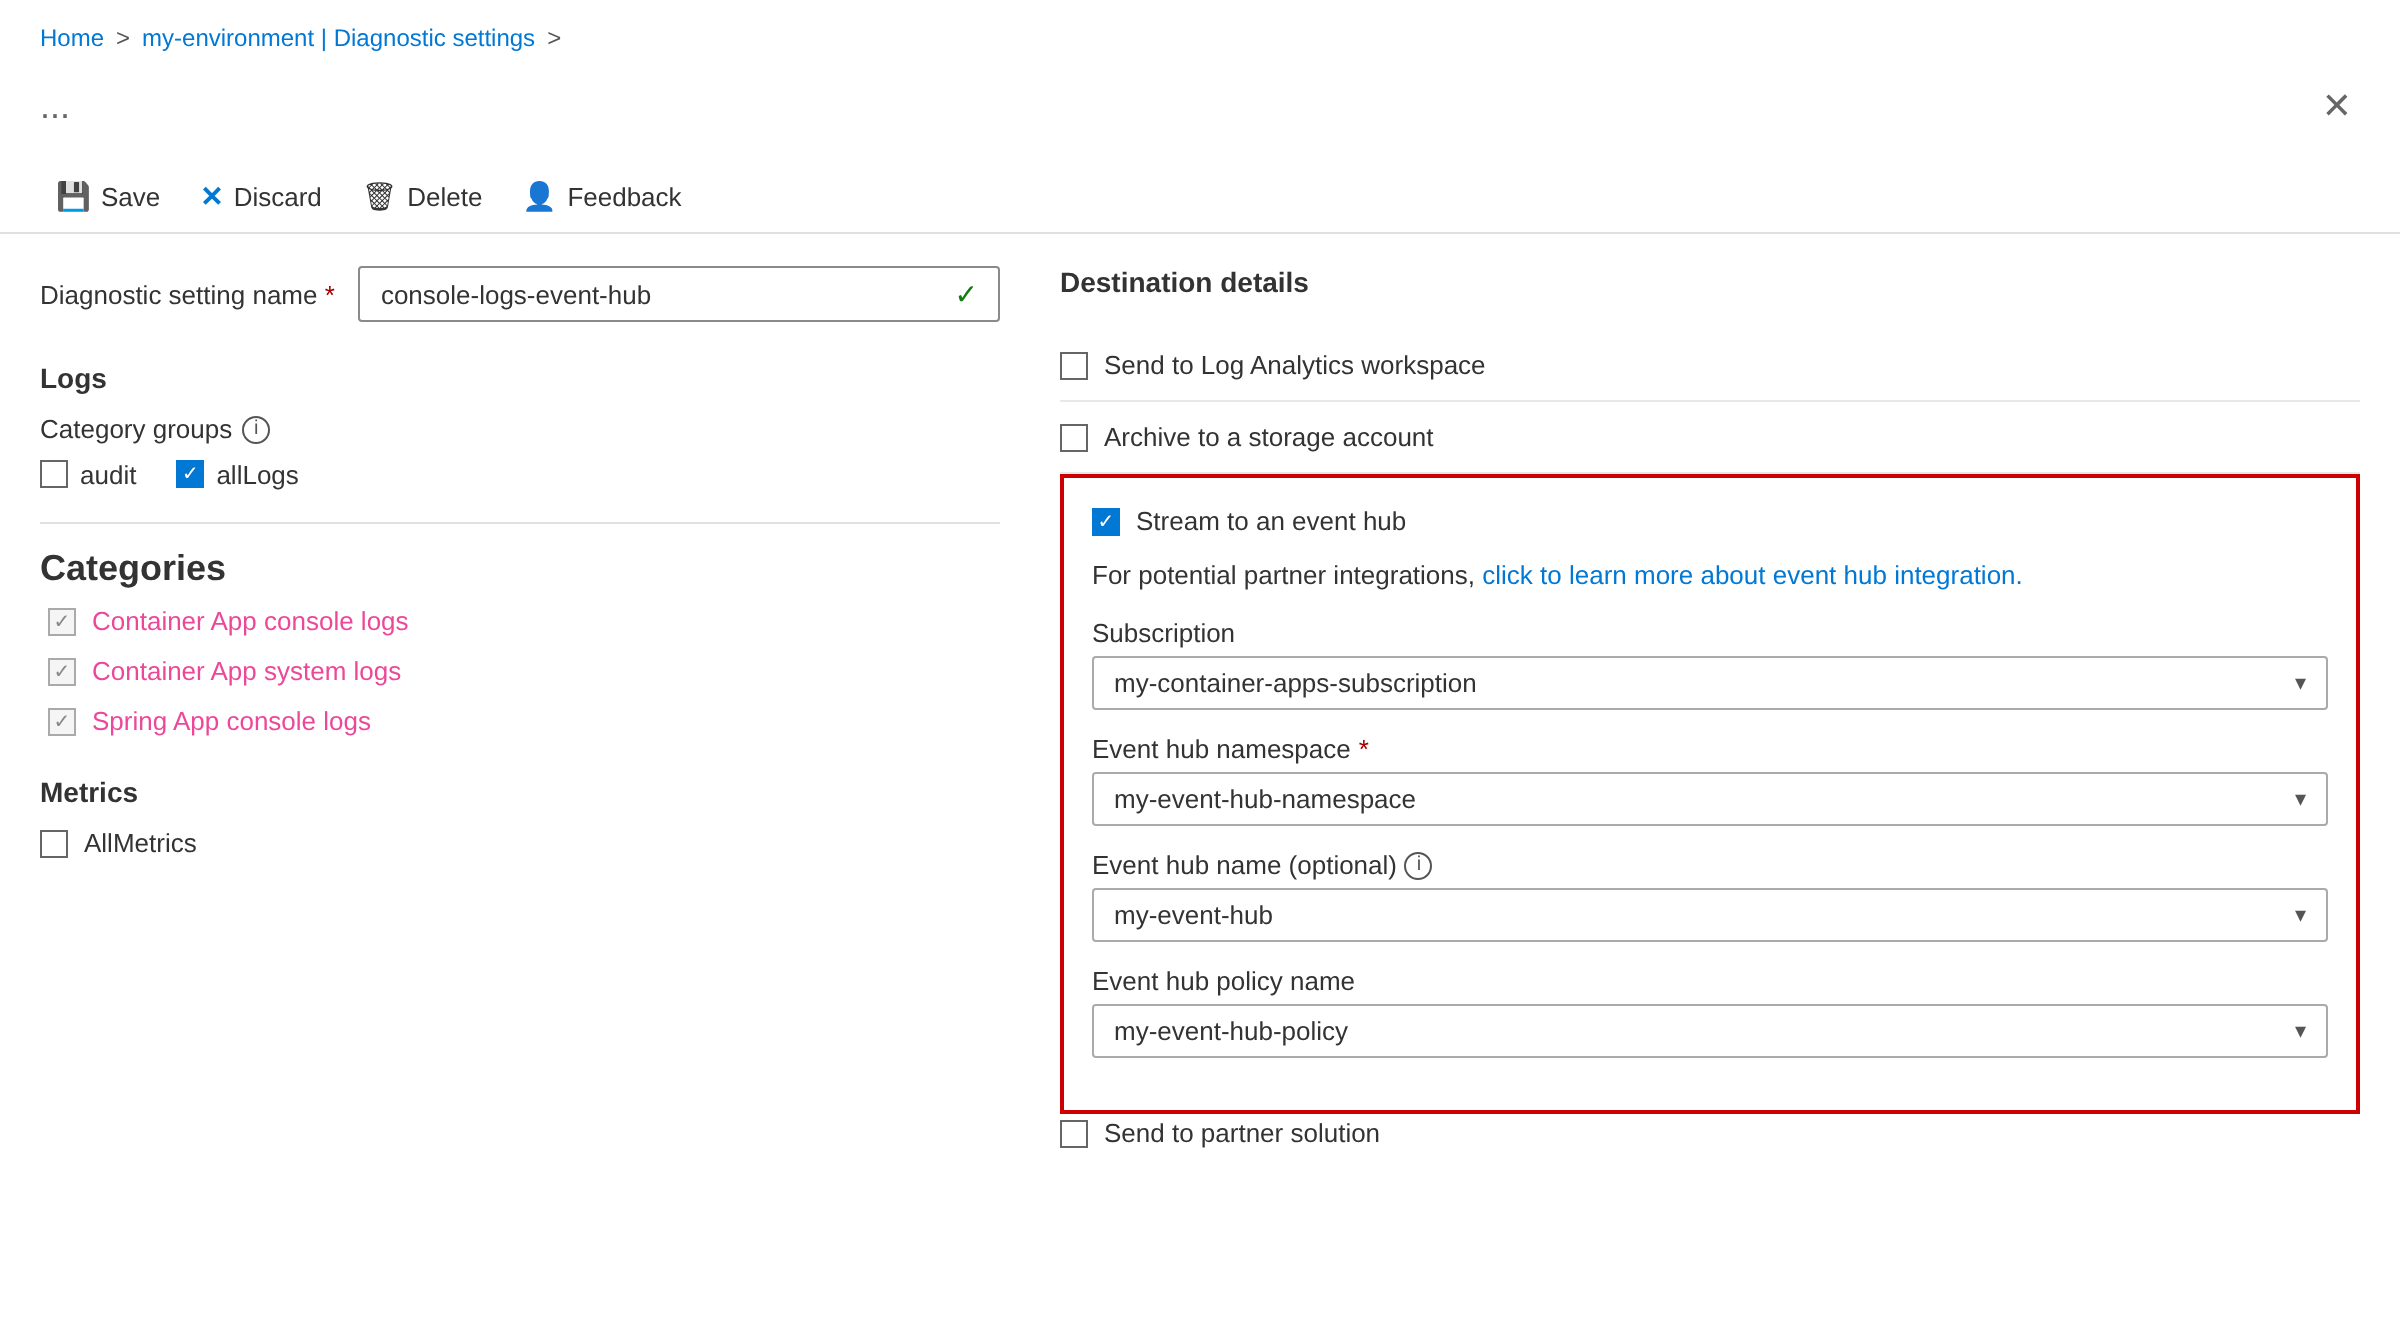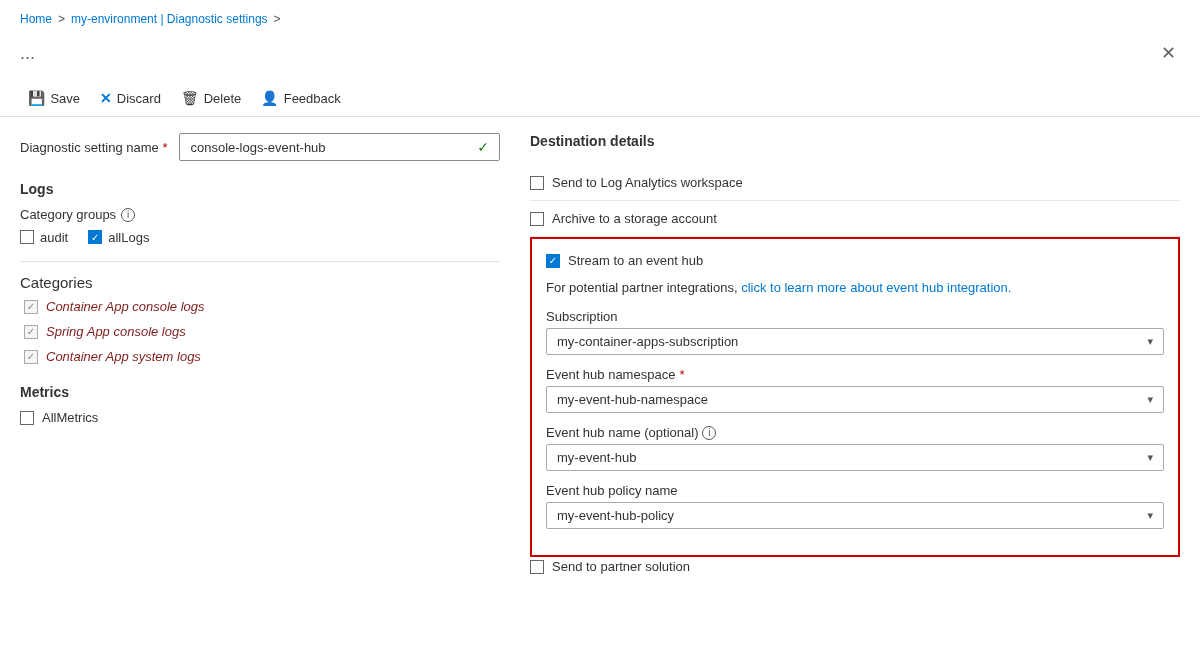--- a/index.html
+++ b/index.html
@@ -41,25 +41,25 @@
     .checkbox-group { display: flex; align-items: center; gap: 20px; margin-bottom: 16px; }
     .checkbox-item { display: flex; align-items: flex-start; gap: 6px; cursor: pointer; }
     .checkbox { width: 14px; height: 14px; border: 1px solid #666; background: #fff; display: inline-flex; align-items: center; justify-content: center; flex-shrink: 0; }
     .checkbox.checked { background: #0078d4; border-color: #0078d4; }
     .checkbox.checked::after { content: '✓'; color: #fff; font-size: 10px; }
     .checkbox-label { font-size: 13px; }
     
     .divider-h { height: 1px; background: #e0e0e0; margin: 12px 0; }
     
     
-    .categories-title { font-size: 15px; font-weight: 400; margin-bottom: 8px; color: #333; }
+    .categories-title { font-size: 18px; font-weight: 700; margin-bottom: 8px; color: #333; }
     .category-item { display: flex; align-items: center; gap: 8px; margin-bottom: 10px; padding-left: 4px; }
     .checkbox-disabled { width: 14px; height: 14px; border: 1px solid #aaa; background: #f5f5f5; display: inline-flex; align-items: center; justify-content: center; flex-shrink: 0; }
     .checkbox-disabled::after { content: '✓'; color: #888; font-size: 10px; }
-    .category-label { font-size: 13px; color: #7f1d1d; font-style: italic; }
+    .category-label { font-size: 13px; color: #ec4899; }
     
     
     .metrics-section { margin-top: 20px; }
     .metric-item { display: flex; align-items: center; gap: 8px; margin-top: 8px; }
     
     
     .right-panel { flex: 1; }
     .dest-title { font-size: 14px; font-weight: 600; margin-bottom: 16px; }
     
     .dest-option { display: flex; align-items: center; gap: 8px; padding: 10px 0; border-bottom: 1px solid #e8e8e8; }
@@ -152,25 +152,25 @@
       <div class="divider-h"></div>
 
       <div class="categories-title">Categories</div>
 
       <div class="category-item">
         <div class="checkbox-disabled"></div>
         <span class="category-label">Container App console logs</span>
       </div>
       <div class="category-item">
         <div class="checkbox-disabled"></div>
-        <span class="category-label">Spring App console logs</span>
+        <span class="category-label">Container App system logs</span>
       </div>
       <div class="category-item">
         <div class="checkbox-disabled"></div>
-        <span class="category-label">Container App system logs</span>
+        <span class="category-label">Spring App console logs</span>
       </div>
 
       <div class="metrics-section">
         <div class="section-title">Metrics</div>
         <div class="metric-item">
           <div class="checkbox"></div>
           <span class="checkbox-label">AllMetrics</span>
         </div>
       </div>
     </div>

